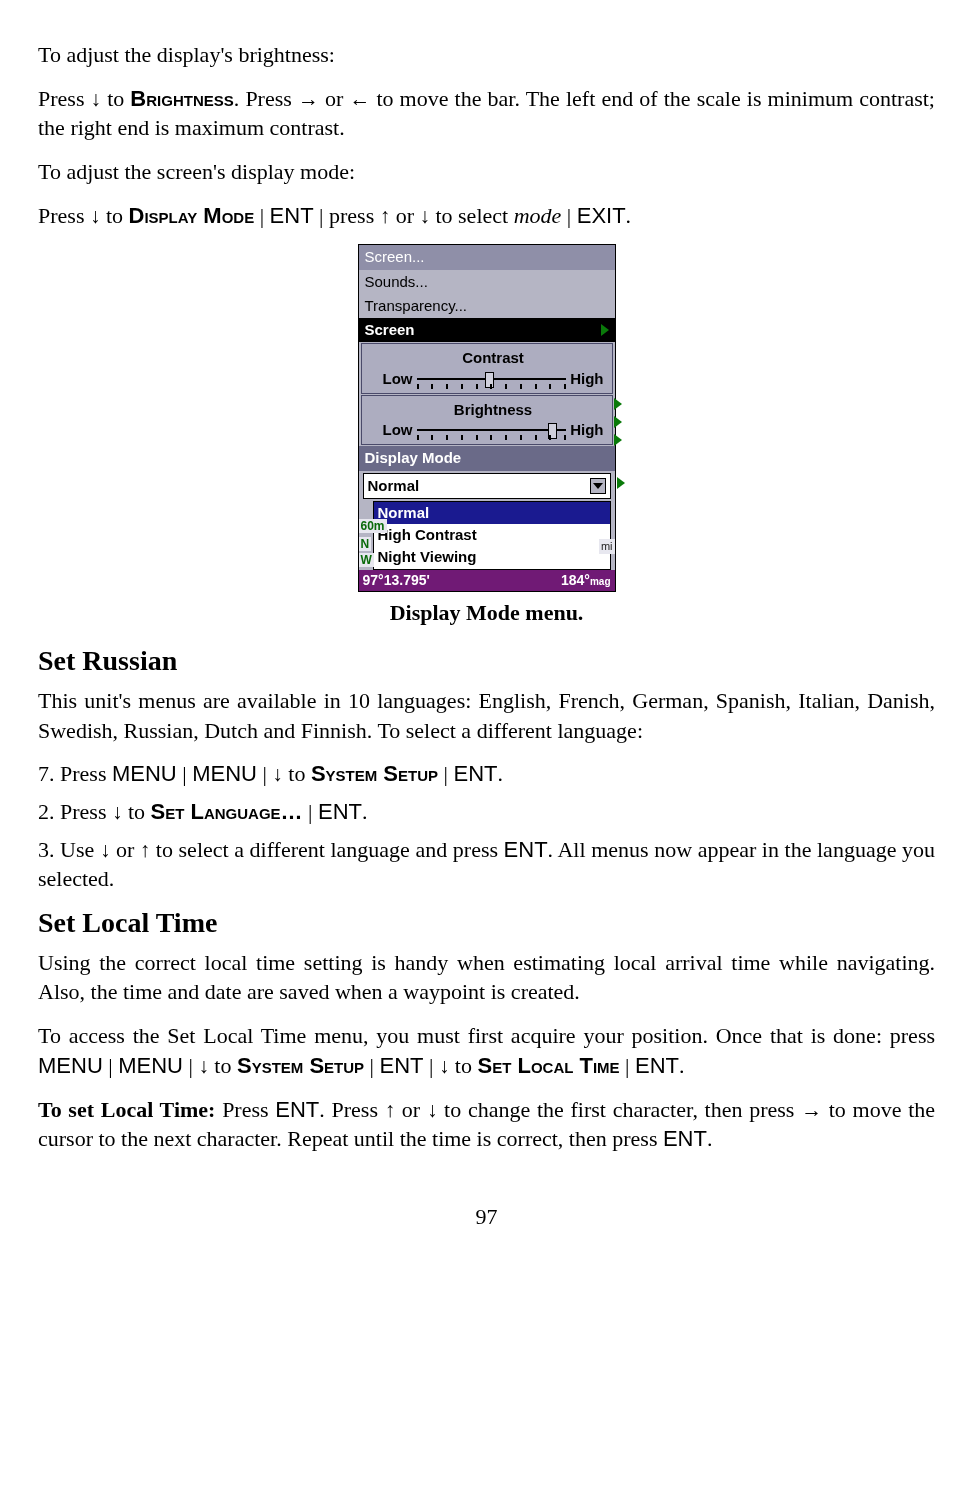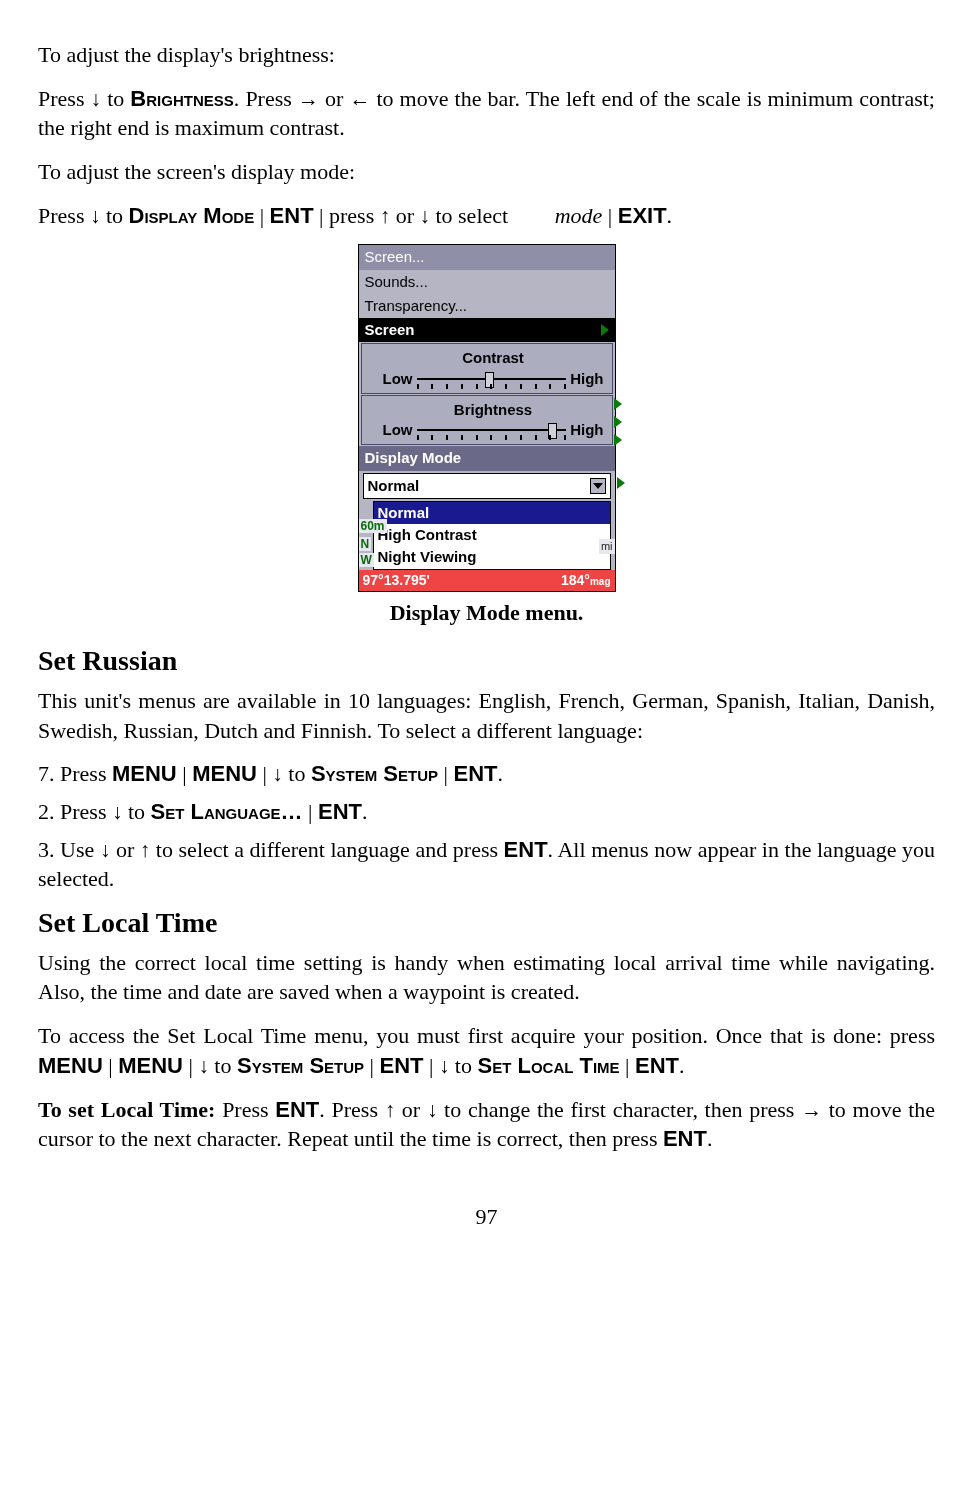--- a/index.html
+++ b/index.html
@@ -19,28 +19,28 @@
     margin: 0 0 14px 0;
     text-align: justify;
   }
   .sc {
     font-variant: small-caps;
     font-family: Arial, sans-serif;
     font-weight: bold;
   }
   .sans-bold {
     font-family: Arial, sans-serif;
-    font-weight: bold;
+    font-weight: normal;
   }
   .arrow {
     font-family: Arial, sans-serif;
     font-weight: bold;
     font-size: 0.95em;
   }
-  .italic { font-style: italic; margin-left: 41px; }
+  .italic { font-style: italic; }
   .figure {
     text-align: center;
     margin: 10px 0 6px 0;
   }
   .caption {
     text-align: center;
     font-weight: bold;
     margin: 4px 0 14px 0;
   }
   h2 {
@@ -174,21 +174,21 @@
   }
   .dd-item {
     padding: 1px 4px;
     font-weight: bold;
   }
   .dd-item.sel {
     background: #1a1a90;
     color: #fff;
   }
   .status {
-    background: #ef4444;
+    background: #701a75;
     color: #fff;
     font-weight: bold;
     padding: 1px 4px;
     display: flex;
     justify-content: space-between;
     font-size: 14px;
   }
   .side-strip {
     position: relative;
   }

